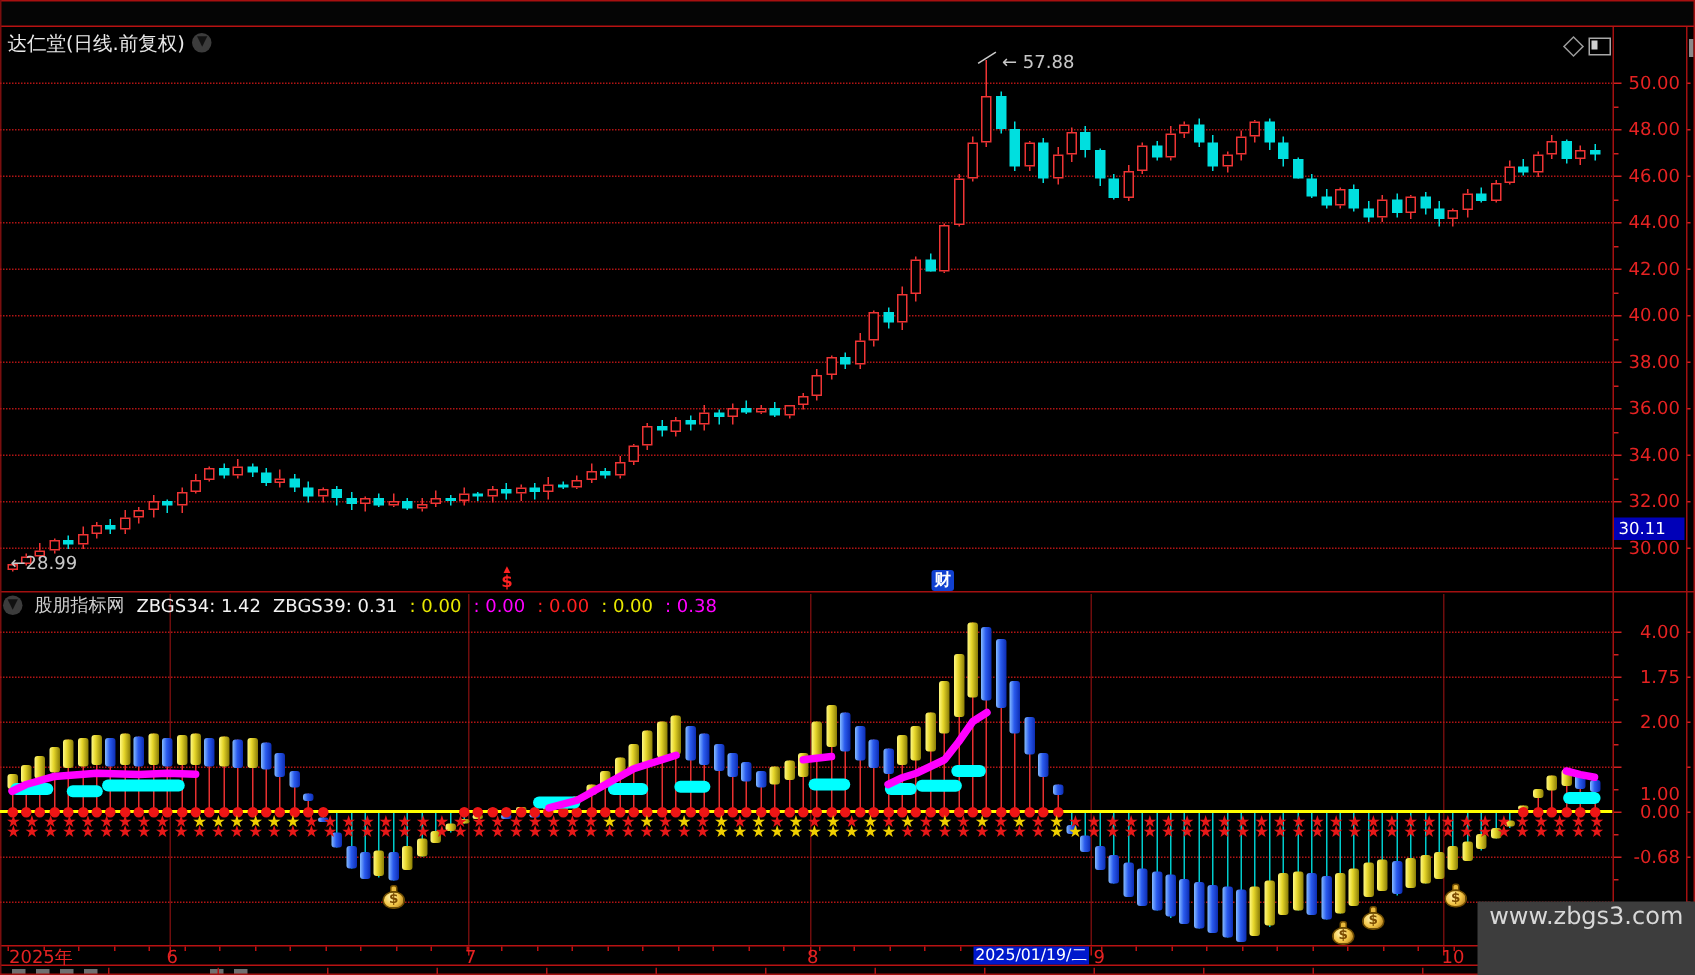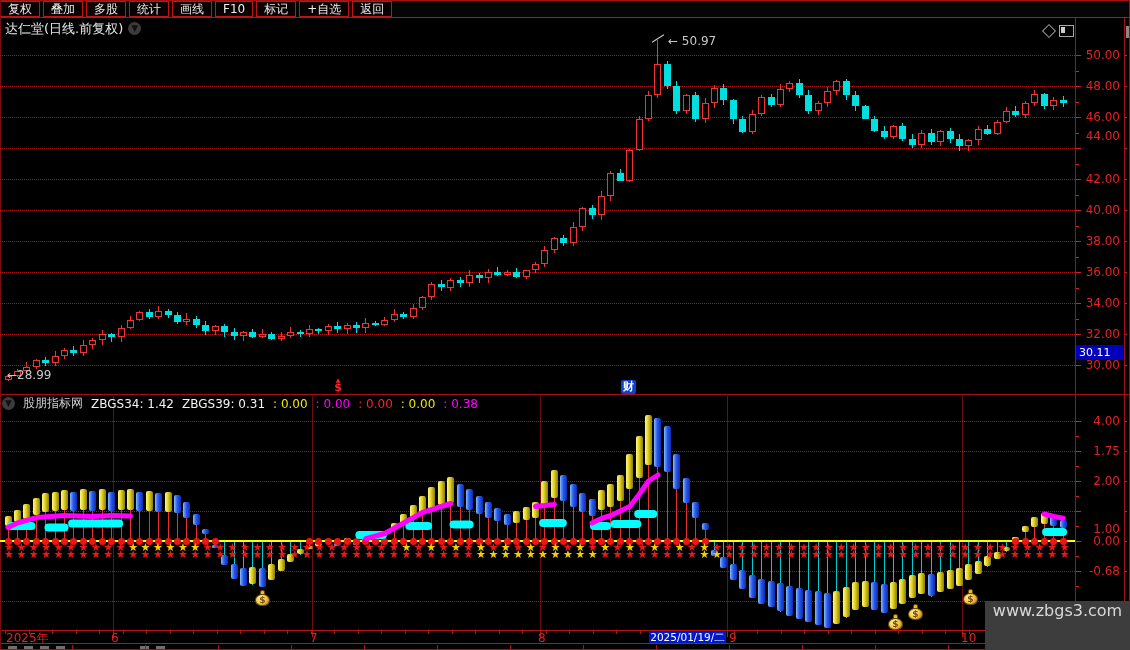--- a/index.html
+++ b/index.html
@@ -73,41 +73,30 @@
   #watermark{left:985px;top:601px;width:145px;height:49px;background:#3d3d3d;z-index:50;text-align:center;}
   #wm1{color:#ffffff;font-size:18px;font-weight:bold;line-height:25px;}
   #wm2{color:#d8d8d8;font-size:16px;line-height:20px;}
 </style>
 </head>
 <body>
 
 <div id="stage">
 
   <div id="topbar" class="abs">
-    <div id="tb-right">
-        <span class="tb-btn">复权</span>
-        <span class="tb-btn">叠加</span>
-        <span class="tb-btn">多股</span>
-        <span class="tb-btn">统计</span>
-        <span class="tb-btn">画线</span>
-        <span class="tb-btn">F10</span>
-        <span class="tb-btn">标记</span>
-        <span class="tb-btn">+自选</span>
-        <span class="tb-btn">返回</span>
-      </div>
   </div>
 
   <div id="main-plot" class="abs">
     <div id="title-row" class="abs">
       <span id="title-text">达仁堂(日线.前复权)</span>
       <span class="chev-circle">▼</span>
     </div>
     <div class="abs mini-icon" id="icon-diamond" style="left:1044px;top:8px;"></div>
     <div class="abs mini-icon" id="icon-panel" style="left:1059px;top:7px;"></div>
-    <div class="abs annot" id="annot-high" style="left:668px;top:16px;">← 50.97</div>
+    <div class="abs annot" id="annot-high" style="left:668px;top:16px;">← 57.88</div>
     <div class="abs annot" id="annot-low" style="left:7px;top:350px;">←28.99</div>
     <div class="abs" id="marker-dollar" style="left:331px;top:359px;">
       <span class="arr">▲</span>
       <span class="sym">$</span>
     </div>
     <div class="abs" id="marker-wealth" style="left:621px;top:362px;">财</div>
   <div class="grid-h abs" style="top: 37px;"></div>
       <div class="grid-h abs" style="top: 68px;"></div>
       <div class="grid-h abs" style="top: 99px;"></div>
       <div class="grid-h abs" style="top: 130px;"></div>
@@ -348,21 +337,21 @@
     </div>
 
   <div id="price-axis" class="abs">
     <div id="price-badge" class="abs" style="top:327px;">30.11</div>
   <div class="ax-label abs" style="top: 30px; left: 0px;">50.00</div>
       <div class="tick abs" style="top: 37px; width: 5px;"></div>
       <div class="ax-label abs" style="top: 61px; left: 0px;">48.00</div>
       <div class="tick abs" style="top: 68px; width: 5px;"></div>
       <div class="ax-label abs" style="top: 92px; left: 0px;">46.00</div>
       <div class="tick abs" style="top: 99px; width: 5px;"></div>
-      <div class="ax-label abs" style="top: 111px; left: 0px;">44.00</div>
+      <div class="ax-label abs" style="top: 123px; left: 0px;">44.00</div>
       <div class="tick abs" style="top: 130px; width: 5px;"></div>
       <div class="ax-label abs" style="top: 154px; left: 0px;">42.00</div>
       <div class="tick abs" style="top: 161px; width: 5px;"></div>
       <div class="ax-label abs" style="top: 185px; left: 0px;">40.00</div>
       <div class="tick abs" style="top: 192px; width: 5px;"></div>
       <div class="ax-label abs" style="top: 216px; left: 0px;">38.00</div>
       <div class="tick abs" style="top: 223px; width: 5px;"></div>
       <div class="ax-label abs" style="top: 247px; left: 0px;">36.00</div>
       <div class="tick abs" style="top: 254px; width: 5px;"></div>
       <div class="ax-label abs" style="top: 278px; left: 0px;">34.00</div>

